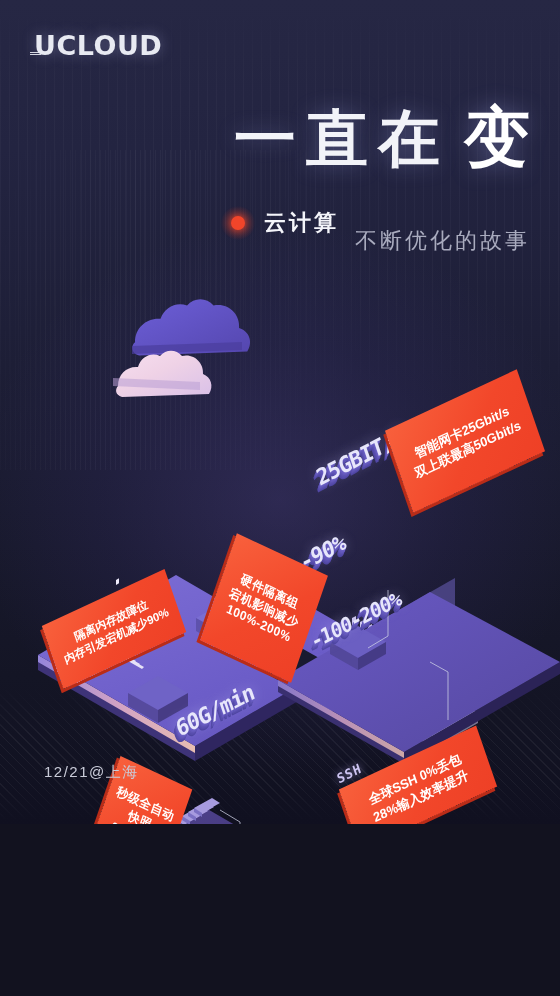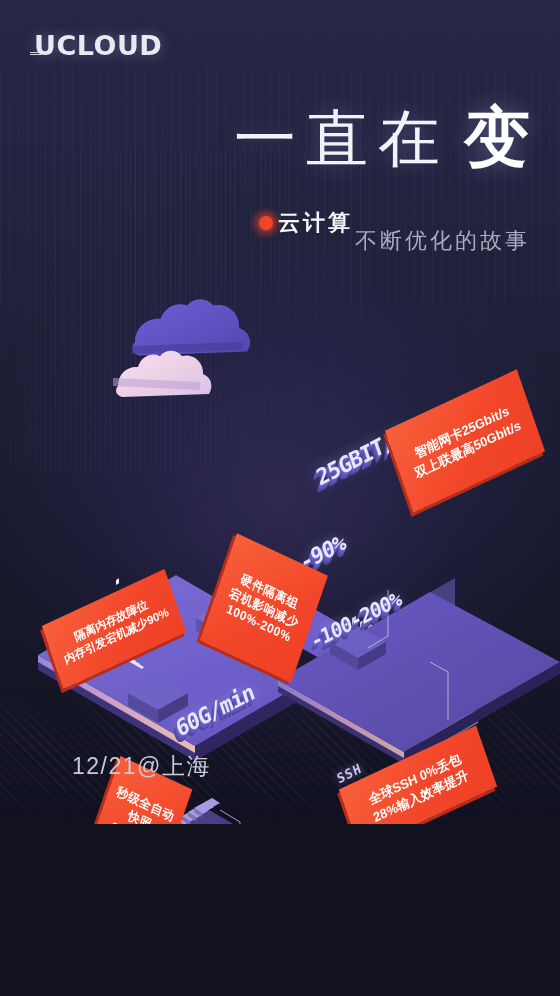--- a/index.html
+++ b/index.html
@@ -73,53 +73,53 @@
   }
 
   
   .headline {
     position:absolute; right:30px; top:104px;
     display:flex; align-items:flex-end; gap:14px;
     color:#ffffff;
     line-height:1;
   }
   .headline .hl-thin {
-    font-size:62px; font-weight:400; letter-spacing:10px;
+    font-size:62px; font-weight:700; letter-spacing:10px;
     color:#f2f3f8;
     text-shadow:0 0 22px rgba(180,185,255,.3);
   }
   .headline .hl-bold {
     font-size:66px; font-weight:bold;
     color:#ffffff;
     text-shadow:0 0 22px rgba(180,185,255,.35);
   }
 
   .subline {
     position:absolute; right:30px; top:190px;
-    display:flex; align-items:center; gap:2px;
+    display:flex; align-items:center; gap:16px;
   }
   .dot-wrap { position:relative; width:20px; height:20px; }
   .dot-glow {
     position:absolute; left:50%; top:50%; transform:translate(-50%,-50%);
     width:34px; height:34px; border-radius:50%;
     background:radial-gradient(circle, rgba(240,70,40,.55) 0%, rgba(240,70,40,.18) 45%, rgba(240,70,40,0) 72%);
   }
   .dot-core {
     position:absolute; left:50%; top:50%; transform:translate(-50%,-50%);
     width:14px; height:14px; border-radius:50%;
     background:#f1452a;
     box-shadow:0 0 8px rgba(241,69,42,.9);
   }
   .sub-strong { font-size:22px; color:#f4f5fa; font-weight:bold; letter-spacing:3px; }
   .sub-light  { font-size:22px; color:#a9abbe; font-weight:300; letter-spacing:3px;margin-top:36px; }
 
   
   .footer-date {
     position:absolute; left:44px; bottom:42px;
-    font-size:23px; color:#c9cbd8; letter-spacing:1.5px; font-weight:300;margin-left:28px;
+    font-size:15px; color:#c9cbd8; letter-spacing:1.5px; font-weight:300;
   }
 
   
   .stage {
     position:absolute; left:0; top:250px; width:560px; height:660px;
   }
 
   
   .iso-text {
     position:absolute;

